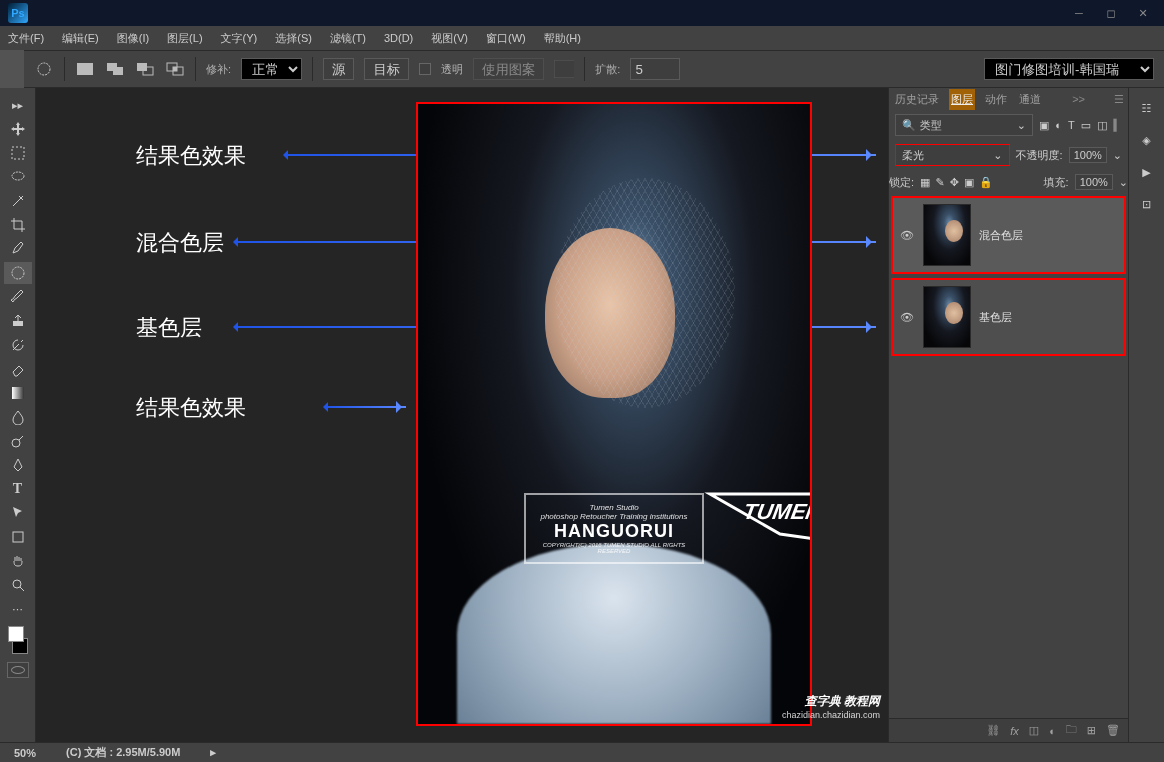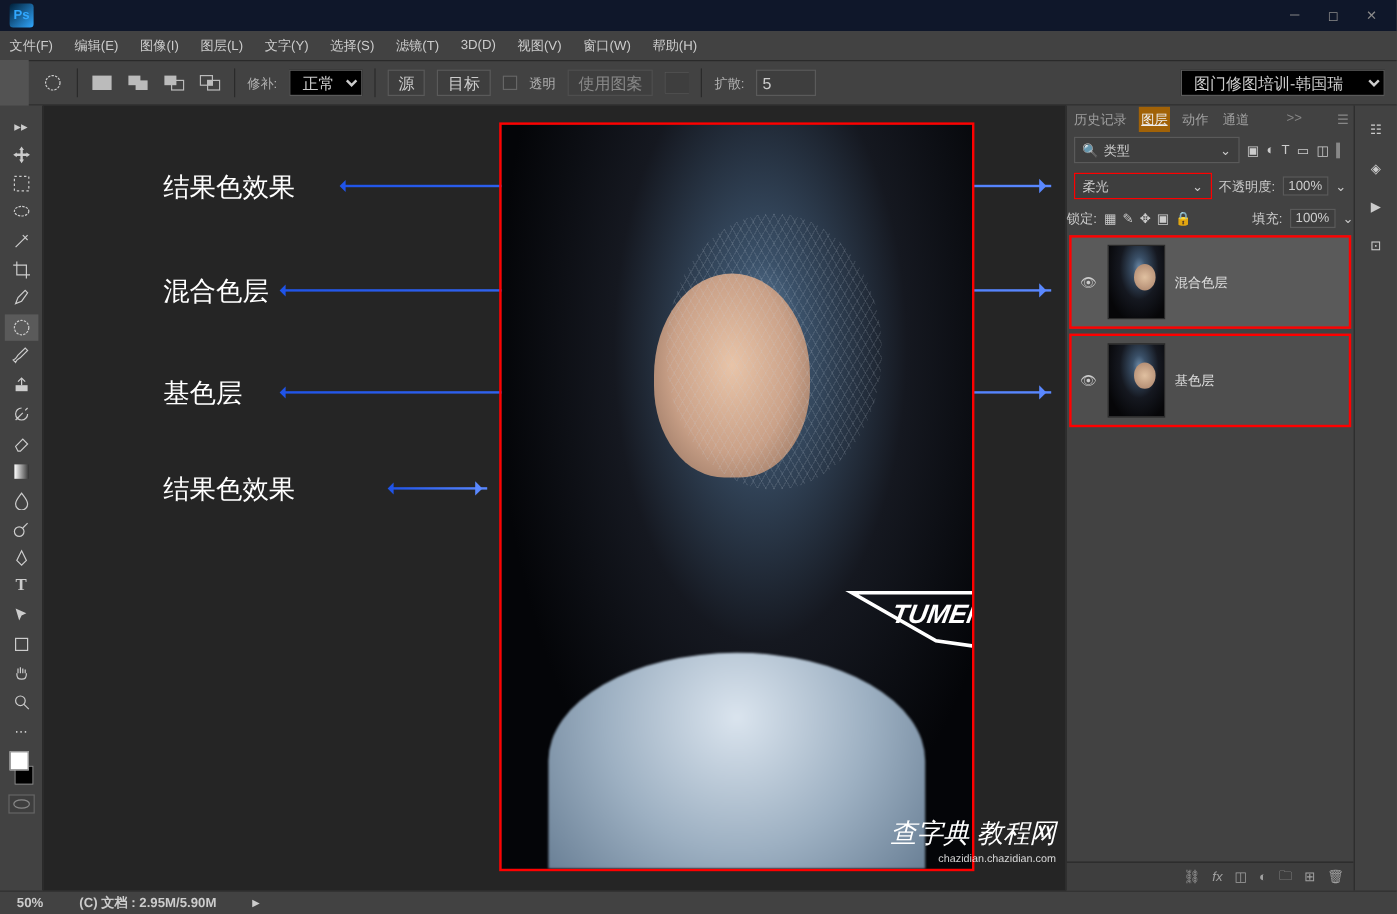--- a/index.html
+++ b/index.html
@@ -95,21 +95,21 @@
 .panel-bottom span { cursor:pointer; }
 
 .panel-dock { width:36px; background:#424242; border-left:1px solid #2a2a2a; display:flex; flex-direction:column; align-items:center; gap:8px; padding-top:8px; }
 .dock-icon { width:24px; height:24px; display:flex; align-items:center; justify-content:center; color:#ccc; cursor:pointer; }
 
 
 .status-bar { height:20px; background:#424242; display:flex; align-items:center; padding:0 14px; gap:30px; color:#ccc; border-top:1px solid #2a2a2a;font-weight:bold; }
 
 
 .footer-mark { position:absolute; right:8px; bottom:22px; text-align:right; color:#fff; }
-.footer-mark .big { font-size:22px; font-style:italic; font-weight:normal; }
+.footer-mark .big { font-size:12px; font-style:italic; font-weight:bold; }
 .footer-mark .small { font-size:9px; opacity:.8; }
 
 svg { display:block; }
 </style>
 </head>
 <body>
 
 <div class="title-bar">
   <div class="ps-logo">Ps</div>
   <div class="window-controls">
@@ -315,20 +315,26 @@
 
       <div class="arrow" style="left:250px;top:66px;width:590px"></div>
       <div class="arrow" style="left:200px;top:153px;width:640px"></div>
       <div class="arrow" style="left:200px;top:238px;width:640px"></div>
       <div class="arrow" style="left:290px;top:318px;width:80px"></div>
 
       <div class="artwork">
         <div class="dress"></div>
         <div class="face"></div>
         <div class="mesh"></div>
+        <div class="watermark-box">
+          <div class="wm-small">Tumen Studio</div>
+          <div class="wm-small">photoshop Retoucher Training institutions</div>
+          <div class="wm-big">HANGUORUI</div>
+          <div class="wm-small" style="font-size:6px">COPYRIGHT(C) 2016 TUMEN STUDIO ALL RIGHTS RESERVED</div>
+        </div>
         <svg class="logo-wm" viewBox="0 0 260 90">
           <path d="M10 15 h240 l-50 30 l-20 40 l-30 -20 l-70 -10 z" fill="none" stroke="#fff" stroke-width="3"></path>
           <text x="130" y="40" text-anchor="middle" fill="#fff" font-family="Arial Black" font-size="22" font-style="italic" font-weight="900" transform="skewX(-10)">TUMENSTUDIO</text>
         </svg>
       </div>
 
       <div class="footer-mark">
         <div class="big">查字典 教程网</div>
         <div class="small">chazidian.chazidian.com</div>
       </div>

